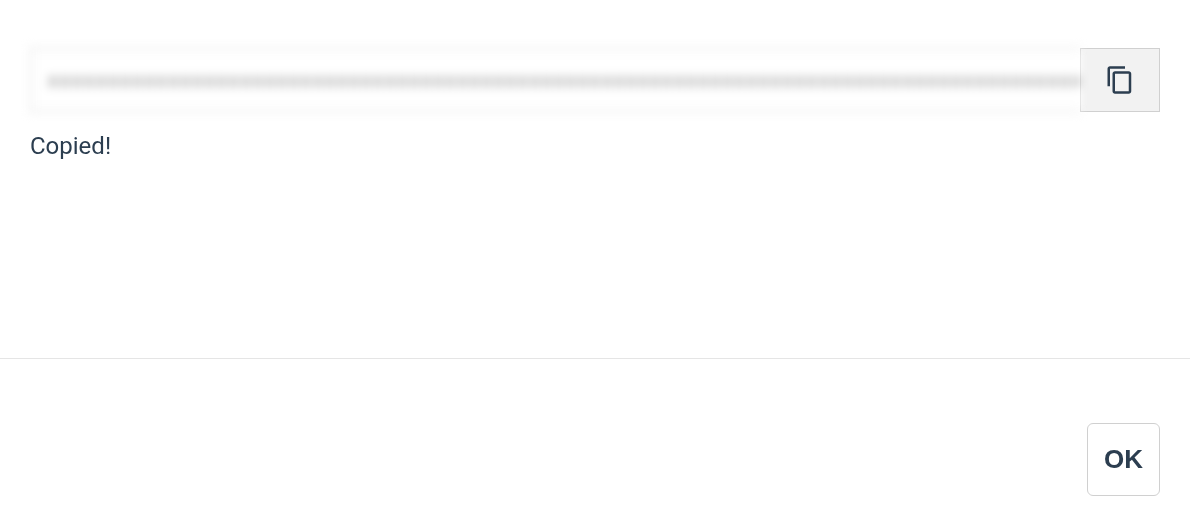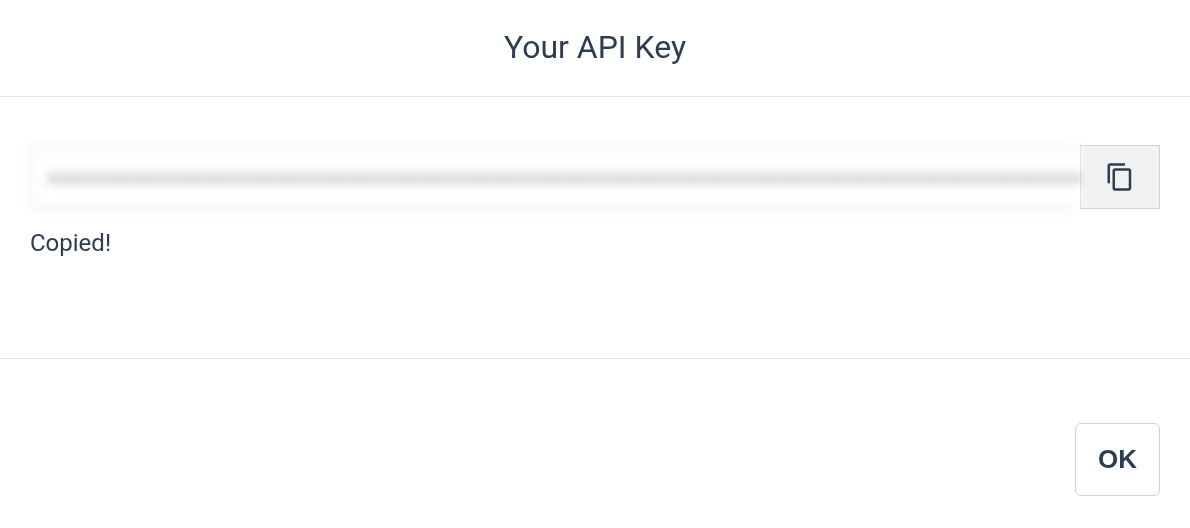--- a/index.html
+++ b/index.html
@@ -87,35 +87,32 @@
     }
     .modal-footer {
       padding: 32px 30px;
       display: flex;
       justify-content: flex-end;
     }
     .ok-button {
       border: 1px solid #d0d0d0;
       background: #ffffff;
       border-radius: 6px;
-      padding: 20px 22px;
+      padding: 20px 16px;
       font-size: 26px;
       font-weight: 700;
       color: #2c3e50;
       cursor: pointer;
       margin-top: 32px;
     }
   </style>
 </head>
 <body>
 
 <div class="modal">
-  <div class="modal-header">
-    <h1 class="modal-title">Your API Key</h1>
-  </div>
   <div class="modal-body">
     <div class="key-row">
       <div class="key-input">xxxxxxxxxxxxxxxxxxxxxxxxxxxxxxxxxxxxxxxxxxxxxxxxxxxxxxxxxxxxxxxxxxxxxxxxxxxxxxxxxxxxxxxxxx</div>
       <button class="copy-button">
         <svg viewBox="0 0 24 24">
           <path d="M16 1H4c-1.1 0-2 .9-2 2v14h2V3h12V1zm3 4H8c-1.1 0-2 .9-2 2v14c0 1.1.9 2 2 2h11c1.1 0 2-.9 2-2V7c0-1.1-.9-2-2-2zm0 16H8V7h11v14z"></path>
         </svg>
       </button>
     </div>
     <div class="copied-status">Copied!</div>

